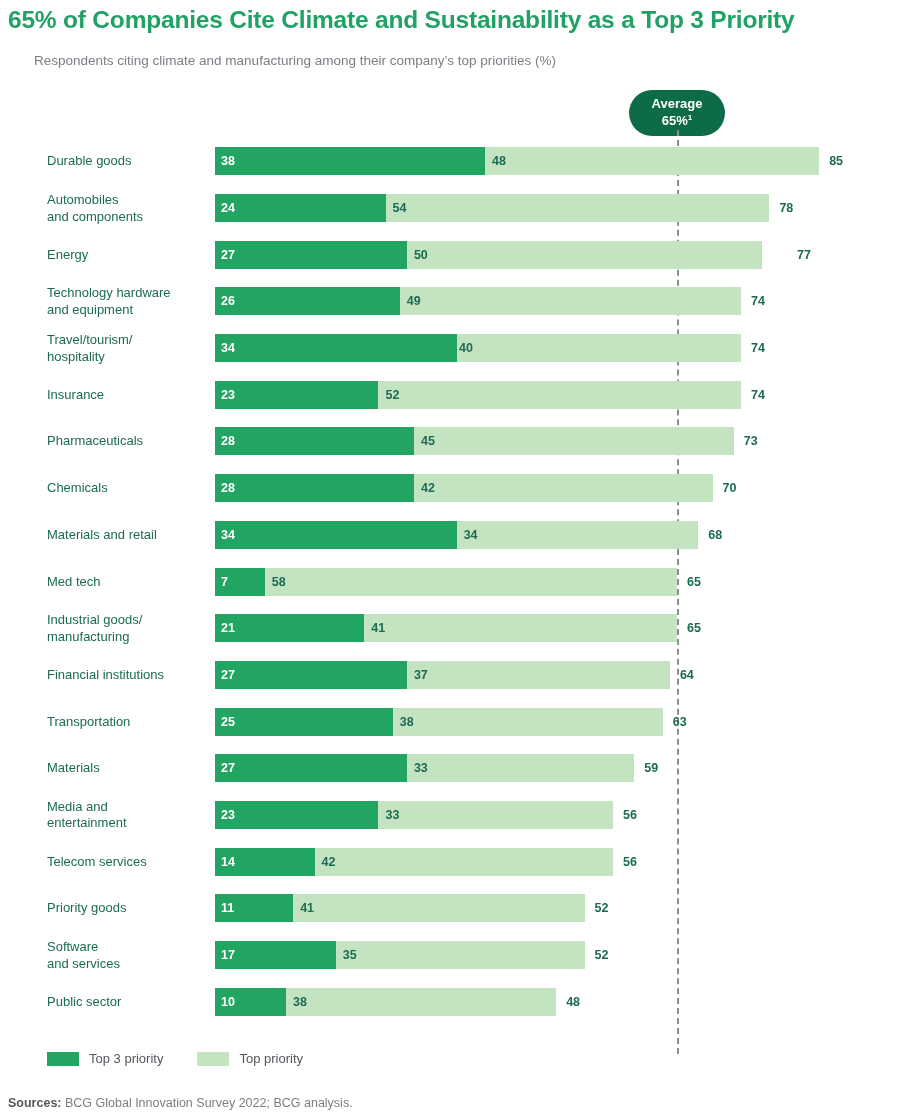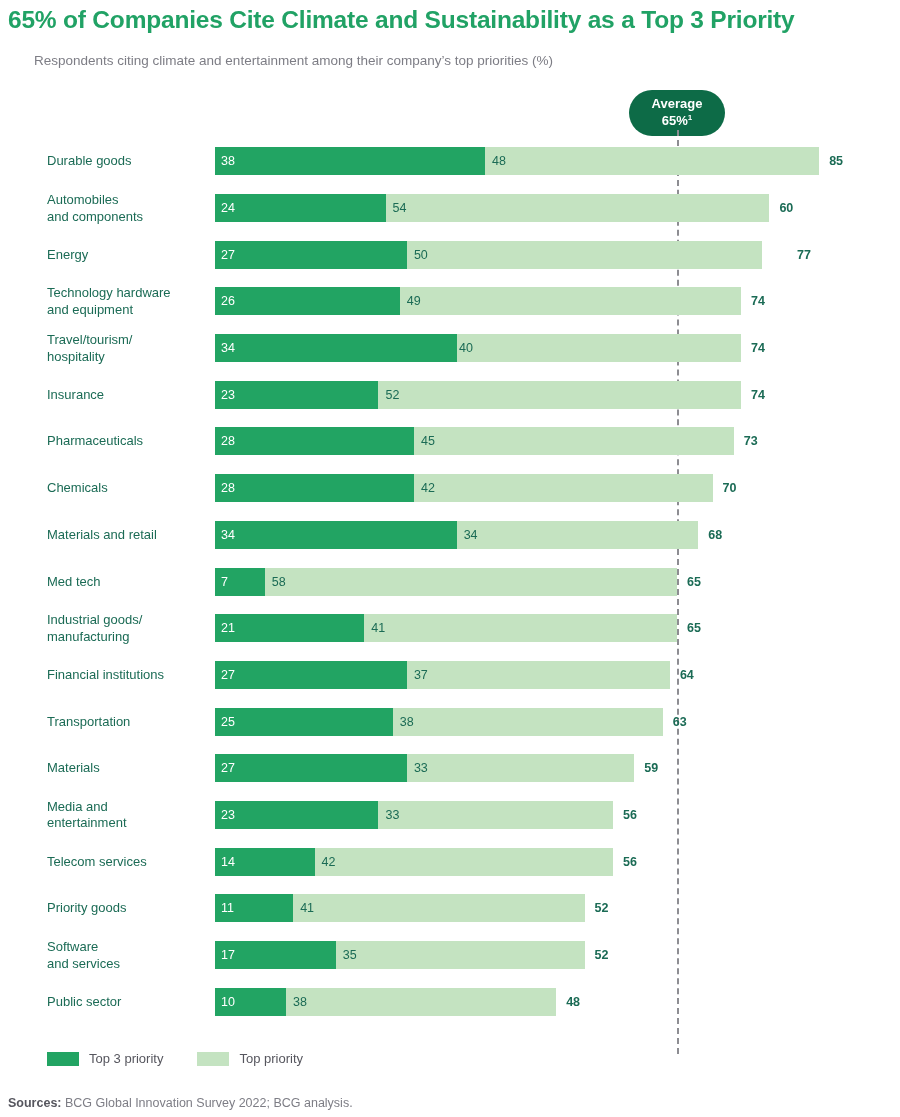--- a/index.html
+++ b/index.html
@@ -42,21 +42,21 @@
     transform:translateY(-50%);
     height:28px;
   }
   .seg{
     position:absolute;top:0;height:28px;
   }
   .seg-dark{background:#22a463;left:0;}
   .seg-light{background:#c4e3c1;}
   .seg-val{
     position:absolute;top:50%;transform:translateY(-50%);
-    font-size:12.5px;font-weight:normal;
+    font-size:12.5px;font-weight:bold;
     white-space:nowrap;
     text-align:center;
   }
   .val-dark{color:#ffffff;left:6px;}
   .val-light{color:#1b6b55;}
   .total{
     position:absolute;top:50%;transform:translateY(-50%);
     font-size:12.5px;font-weight:bold;color:#1b6b55;
     white-space:nowrap;
   }
@@ -100,21 +100,21 @@
     font-size:12.5px;color:#7d7d85;
   }
   .footer b{color:#56565e;}
 </style>
 </head>
 <body>
 
 <div id="chart-root">
 
   <div class="title">65% of Companies Cite Climate and Sustainability as a Top 3 Priority</div>
-  <div class="subtitle">Respondents citing climate and entertainment among their company’s top priorities (%)</div>
+  <div class="subtitle">Respondents citing climate and manufacturing among their company’s top priorities (%)</div>
 
   <div class="avg-badge">
     <span>Average</span><br>
     <span>65%</span><sup>1</sup>
   </div>
   <div class="avg-line"></div>
 
   <div class="plot" id="plot">
       <div class="row">
         <div class="row-label">Durable goods</div>
@@ -127,21 +127,21 @@
         </div>
       </div>
       <div class="row">
         <div class="row-label">Automobiles
 and components</div>
         <div class="bar-wrap" style="width: 554.4px;">
           <div class="seg seg-dark" style="width: 170.585px;"></div>
           <div class="seg seg-light" style="left: 170.585px; width: 383.815px;"></div>
           <div class="seg-val val-dark">24</div>
           <div class="seg-val val-light" style="left: 177.585px;">54</div>
-          <div class="total" style="left: 564.4px;">60</div>
+          <div class="total" style="left: 564.4px;">78</div>
         </div>
       </div>
       <div class="row">
         <div class="row-label">Energy</div>
         <div class="bar-wrap" style="width: 547.292px;">
           <div class="seg seg-dark" style="width: 191.908px;"></div>
           <div class="seg seg-light" style="left: 191.908px; width: 355.385px;"></div>
           <div class="seg-val val-dark">27</div>
           <div class="seg-val val-light" style="left: 198.908px;">50</div>
           <div class="total" style="left: 582px;">77</div>

